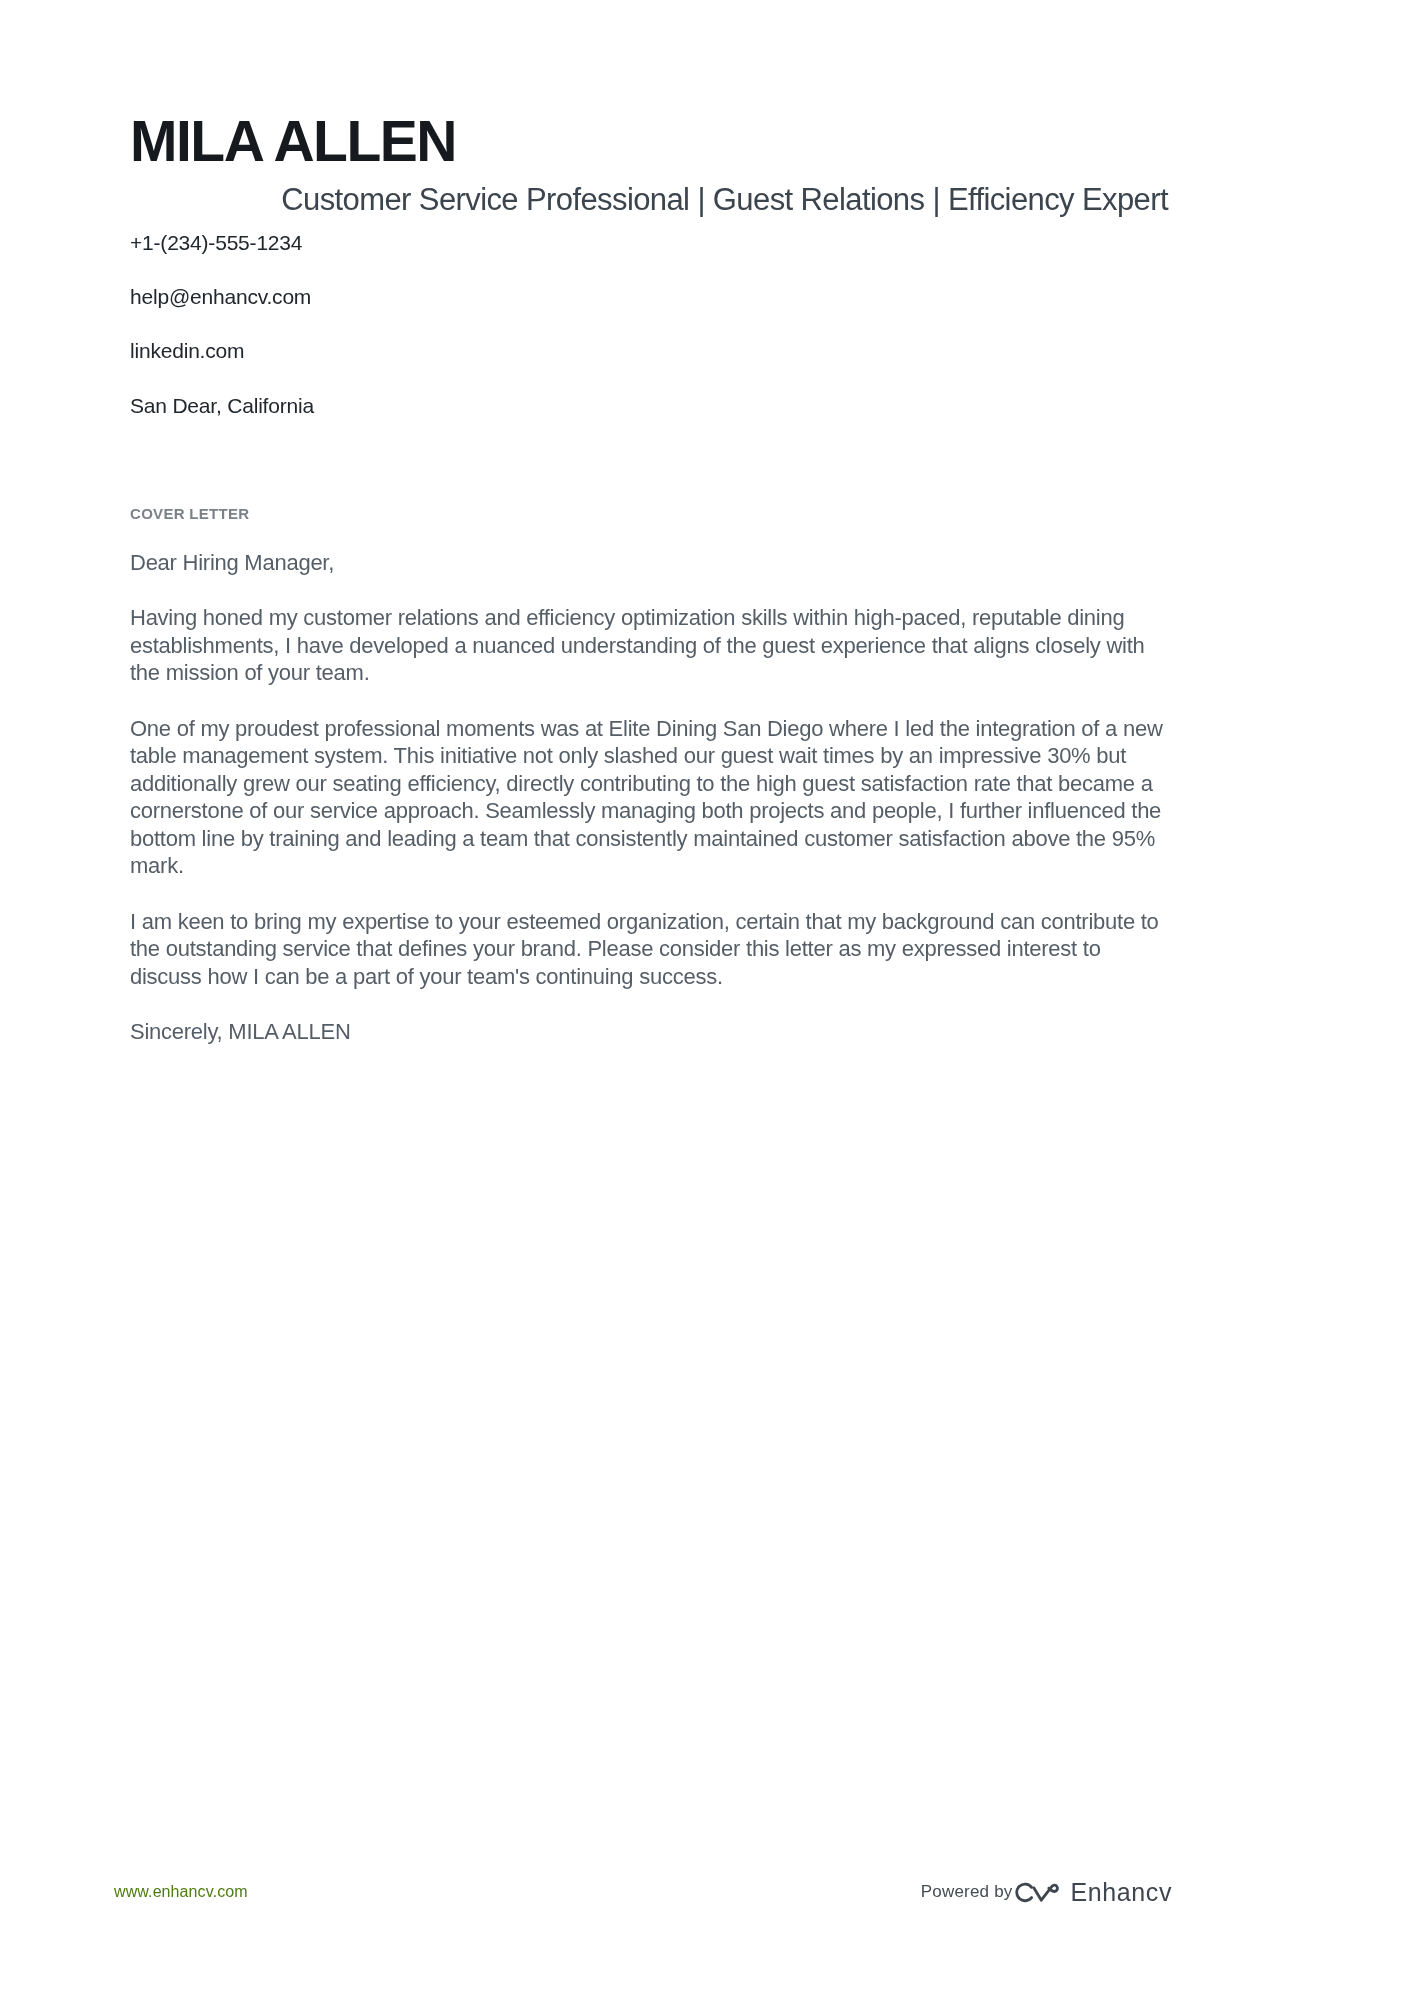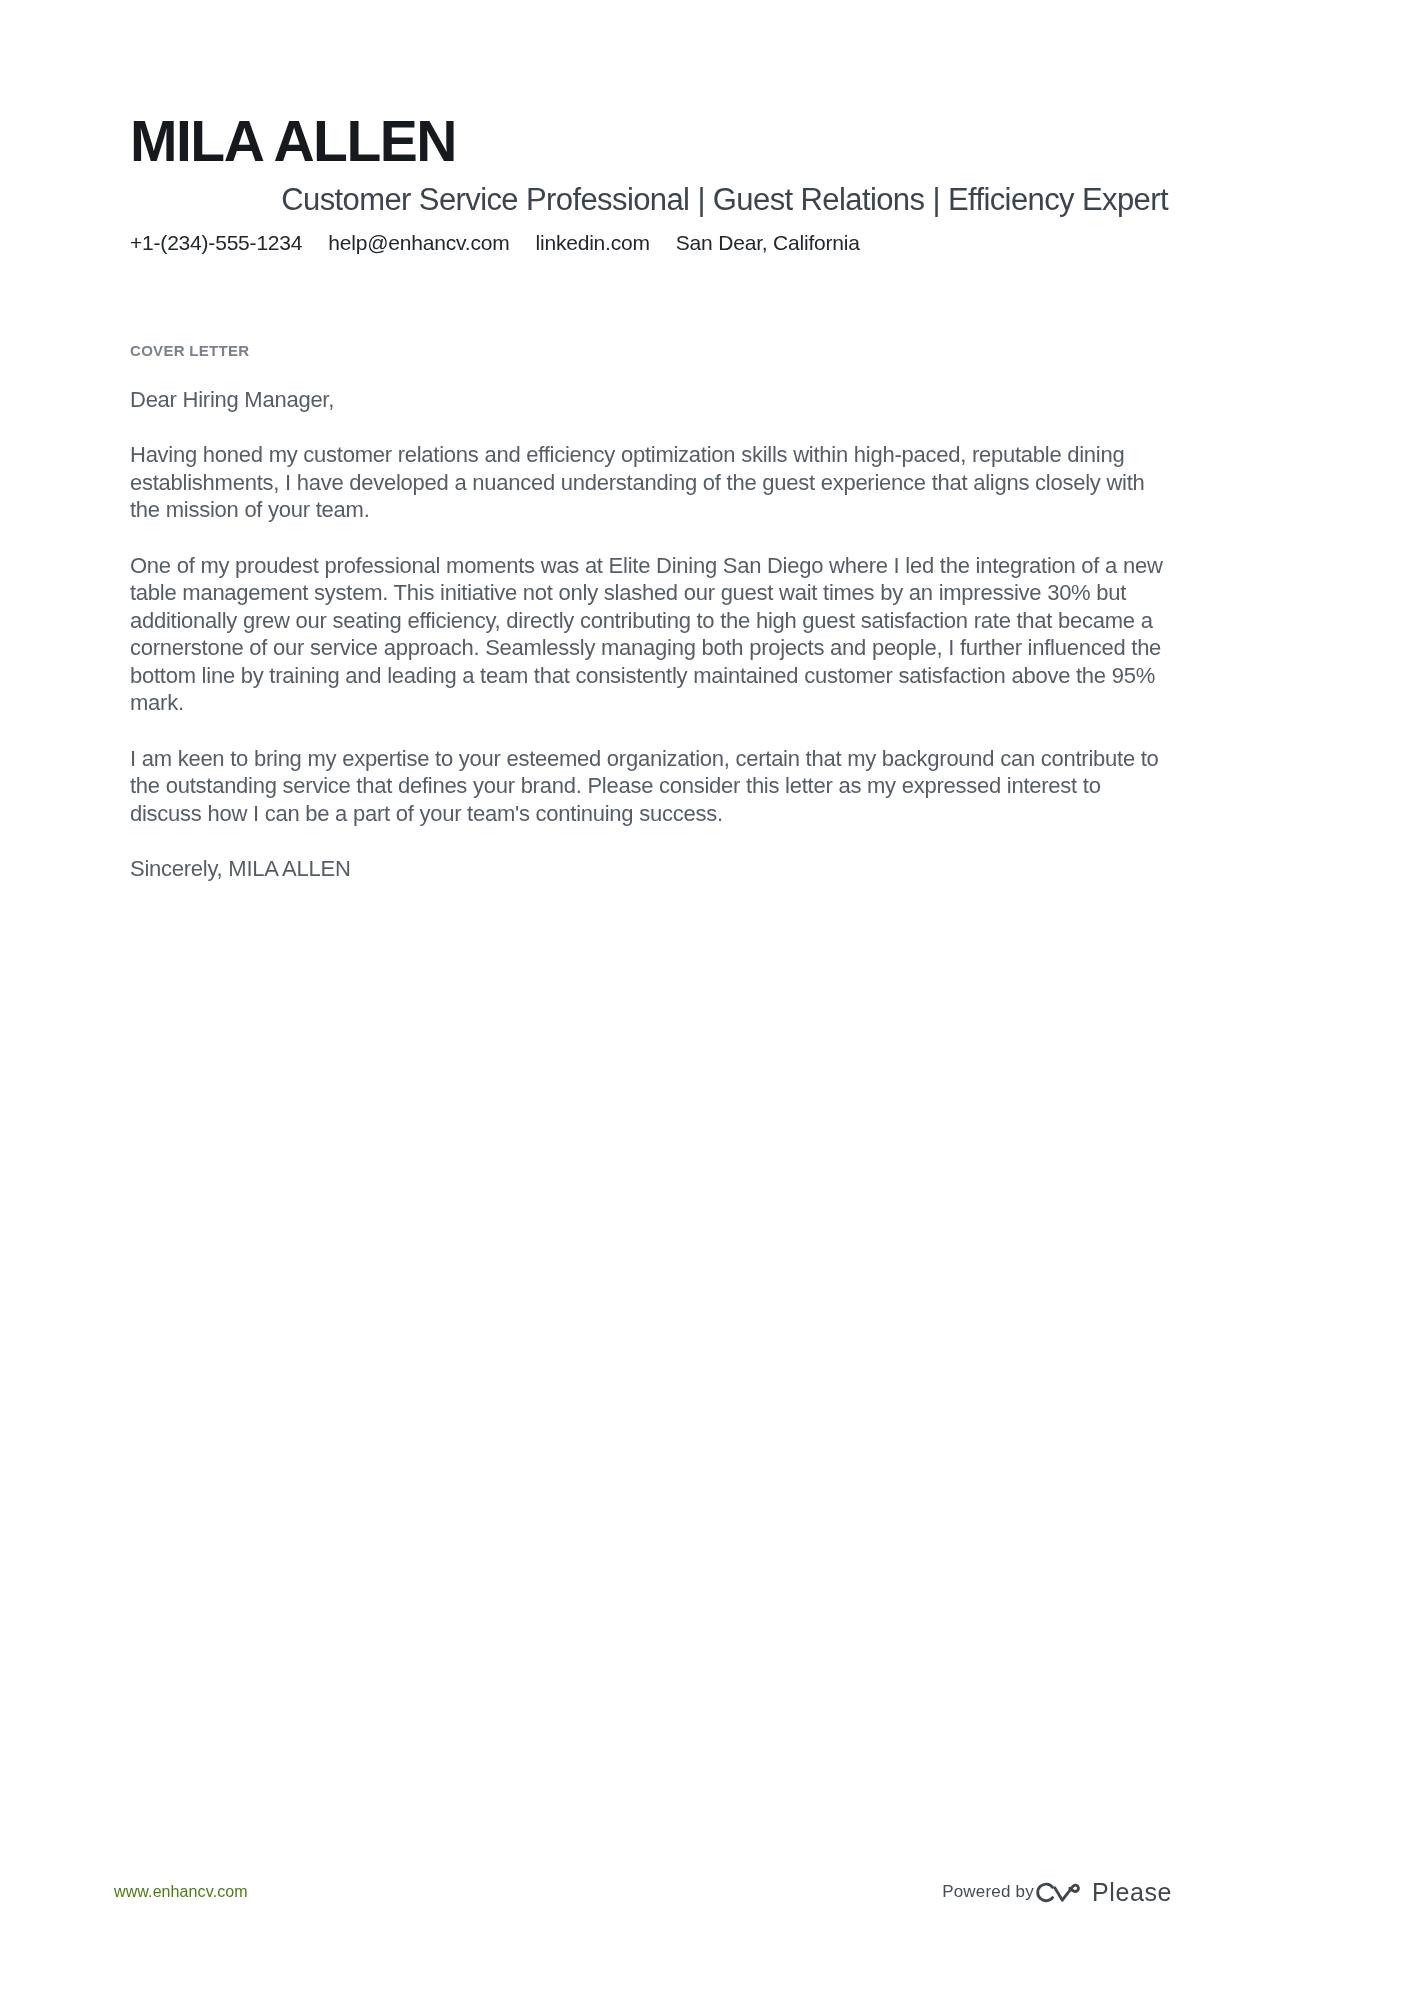--- a/index.html
+++ b/index.html
@@ -37,20 +37,21 @@
     text-align: right;
   }
   .contact {
     display: flex;
     gap: 26px;
     margin-top: 8px;
     font-size: 21px;
     line-height: 1.35;
     color: #21272d;
     letter-spacing: -0.2px;
+    flex-direction: column;
   }
   .contact a {
     color: #21272d;
     text-decoration: none;
     cursor: pointer;
   }
   .section-label {
     margin-top: 84px;
     margin-bottom: 25px;
     font-size: 15px;
@@ -142,18 +143,18 @@
 
     <div class="powered">
       <span class="powered-text">Powered by</span>
       <span class="brand">
         <span>
           <svg width="46" height="24" viewBox="0 0 52 27" fill="none" stroke="#3f464d" stroke-width="3.2" stroke-linecap="round" stroke-linejoin="round" xmlns="http://www.w3.org/2000/svg">
             <path d="M21 8.2 A9.4 9.4 0 1 0 21 19.8"></path>
             <path d="M23.5 8.8 L32 22.8 L44 7.2 C45.6 5.1 48.9 5.4 49.9 7.9 C50.9 10.4 49.2 12.9 46.4 12.9 C44.1 12.9 42.2 11.3 40.6 9.2"></path>
           </svg>
         </span>
-        <span class="wordmark">Please</span>
+        <span class="wordmark">Enhancv</span>
       </span>
     </div>
   </footer>
 
 </div>
 
 </body></html>

